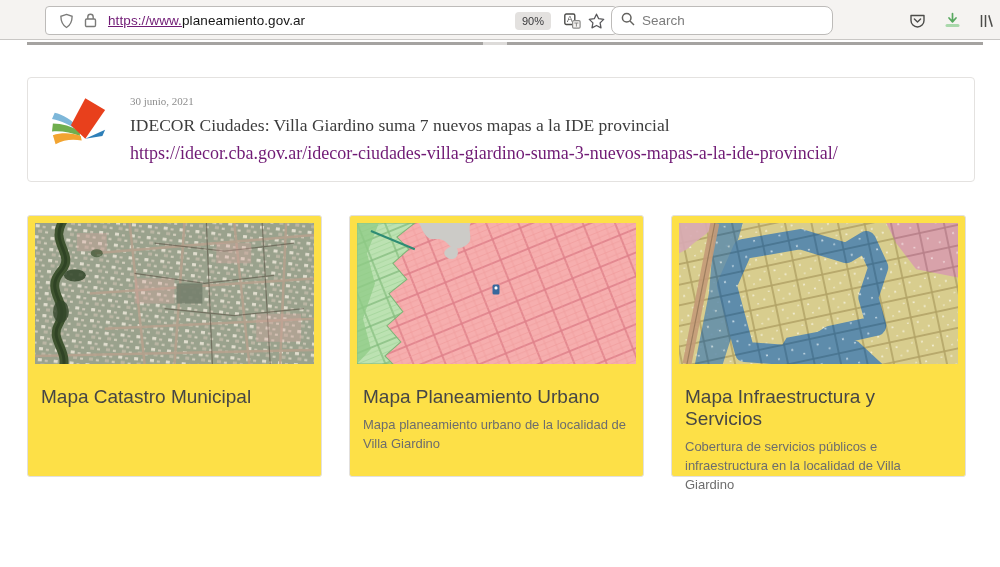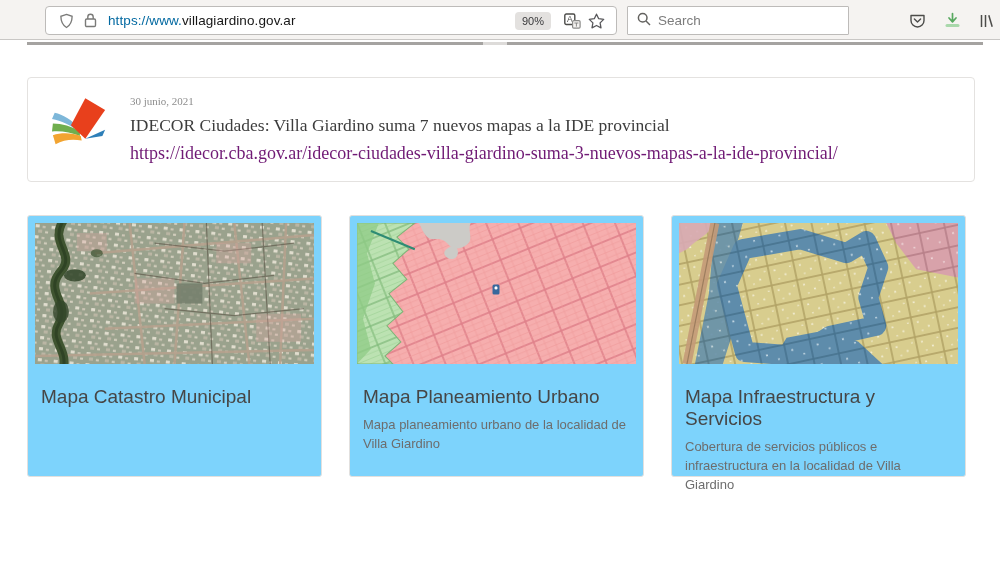--- a/index.html
+++ b/index.html
@@ -9,27 +9,27 @@
   
   .toolbar { position: relative; height: 40px; background: #f5f3f1;
     border-bottom: 1px solid #c9c7c5; }
   .url-bar { position: absolute; left: 45px; top: 6px; width: 572px; height: 29px;
     background: #fff; border: 1px solid #bdbbb9; border-radius: 4px;
     display: flex; align-items: center; padding: 0 8px; }
   .url-bar .icn { display: flex; align-items: center; justify-content: center;
     width: 24px; height: 24px; flex: 0 0 auto; cursor: pointer; }
   .url-text { font-size: 13.5px; margin-left: 6px; white-space: nowrap;
     letter-spacing: 0.1px; }
-  .url-prefix { color: #0369a1; }
+  .url-prefix { color: #701a75; text-decoration: underline; }
   .url-domain { color: #161616; }
   .url-spacer { flex: 1; }
   .zoom-badge { background: #e3e1df; border-radius: 4px; font-size: 11px;
     color: #39393b; padding: 3px 7px; margin-right: 9px; cursor: pointer; }
-  .search-bar { position: absolute; left: 627px; top: 6px; width: 222px; height: 29px;
-    background: #fff; border: 1px solid #bdbbb9; border-radius: 1px;
+  .search-bar { position: absolute; left: 611px; top: 6px; width: 222px; height: 29px;
+    background: #fff; border: 1px solid #bdbbb9; border-radius: 8px;
     display: flex; align-items: center; padding: 0 9px; }
   .search-bar input { border: none; outline: none; flex: 1; font-size: 13.5px;
     color: #3c3c3c; margin-left: 7px; background: transparent;
     font-family: "Liberation Sans", sans-serif; }
   .search-bar input::placeholder { color: #7c7c7c; opacity: 1; }
   .right-icons { position: absolute; right: 6px; top: 6px; height: 29px;
     display: flex; align-items: center; gap: 18px; }
   .right-icons .icn { cursor: pointer; display: flex; align-items: center; }
 
   
@@ -47,21 +47,21 @@
   .news-title { font-size: 17.5px; color: #3d3d3d; font-weight: 400;
     margin: 8px 0 7px; }
   .news-link { font-size: 18px; color: #701a75; text-decoration: none;
     cursor: pointer; }
 
   .section-heading { margin: 36px 0 0 2px; width: 948px; font-size: 19px;
     font-weight: 400; color: #4e4e4e; padding-bottom: 15px;
     border-bottom: 1px solid #ededeb; }
 
   .cards-row { display: flex; gap: 27px; margin: 33px 0 0 2px; }
-  .map-card { width: 295px; height: 262px; background: #7dd3fc;
+  .map-card { width: 295px; height: 262px; background: #fde047;
     border: 1px solid #e2e0de; border-radius: 3px; cursor: pointer; }
   .thumb { margin: 7px 7px 0 7px; height: 141px; overflow: hidden; }
   .thumb svg { display: block; width: 100%; height: 100%; }
   .card-title { font-size: 19px; font-weight: 400; color: #464646;
     margin: 22px 13px 0; }
   .card-desc { font-size: 13px; color: #6d6d6d; line-height: 1.45;
     margin: 8px 13px 0; }
 </style>
 </head>
 <body>
@@ -73,21 +73,21 @@
       <svg width="15" height="16" viewBox="0 0 16 16">
           <path d="M8 1 L14 3 C14 9 12 12.5 8 15 C4 12.5 2 9 2 3 Z" fill="none" stroke="#7a7a78" stroke-width="1.4"></path>
         </svg>
     </span>
     <span class="icn">
       <svg width="13" height="15" viewBox="0 0 13 15">
           <rect x="1.5" y="6" width="10" height="7.5" rx="1.2" fill="none" stroke="#7a7a78" stroke-width="1.4"></rect>
           <path d="M3.8 6 V4 a2.7 2.7 0 0 1 5.4 0 V6" fill="none" stroke="#7a7a78" stroke-width="1.4"></path>
         </svg>
     </span>
-    <span class="url-text"><span class="url-prefix">https://www.</span><span class="url-domain">villagiardino.gov.ar</span></span>
+    <span class="url-text"><span class="url-prefix">https://www.</span><span class="url-domain">planeamiento.gov.ar</span></span>
     <span class="url-spacer"></span>
     <span class="zoom-badge">90%</span>
     <span class="icn">
       <svg width="17" height="16" viewBox="0 0 17 16">
           <rect x="0.8" y="1" width="10" height="10.5" rx="1.5" fill="none" stroke="#4c4c4a" stroke-width="1.4"></rect>
           <text x="5.8" y="9.3" font-size="8.5" font-family="Liberation Sans, sans-serif" fill="#4c4c4a" text-anchor="middle">A</text>
           <rect x="8.6" y="7.6" width="7.5" height="7.5" rx="1.2" fill="#f5f3f1" stroke="#8a8a88" stroke-width="1.2"></rect>
           <path d="M10.4 10 h4 M12.4 10 v3.6" stroke="#8a8a88" stroke-width="1"></path>
         </svg>
     </span>

